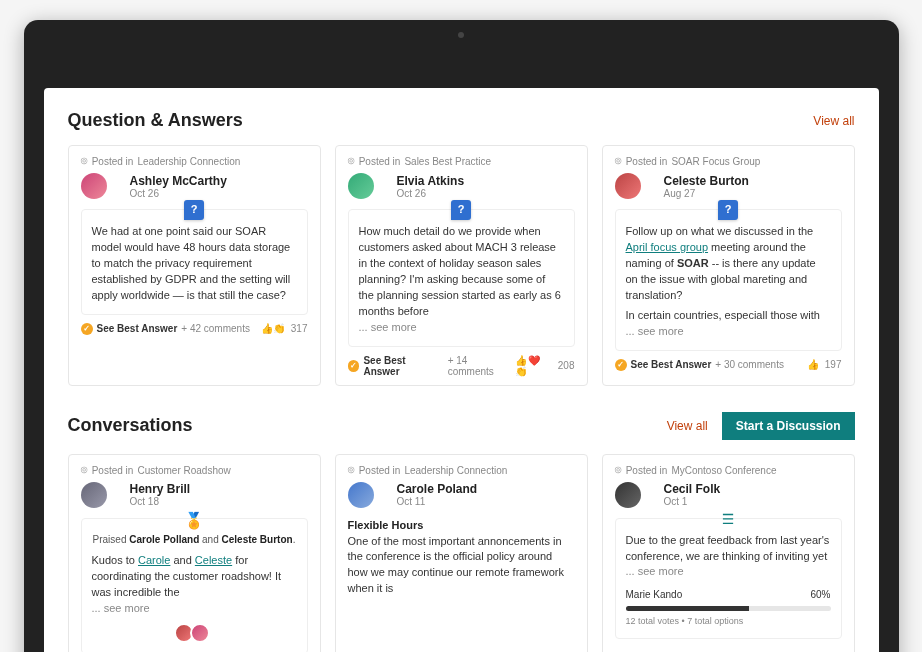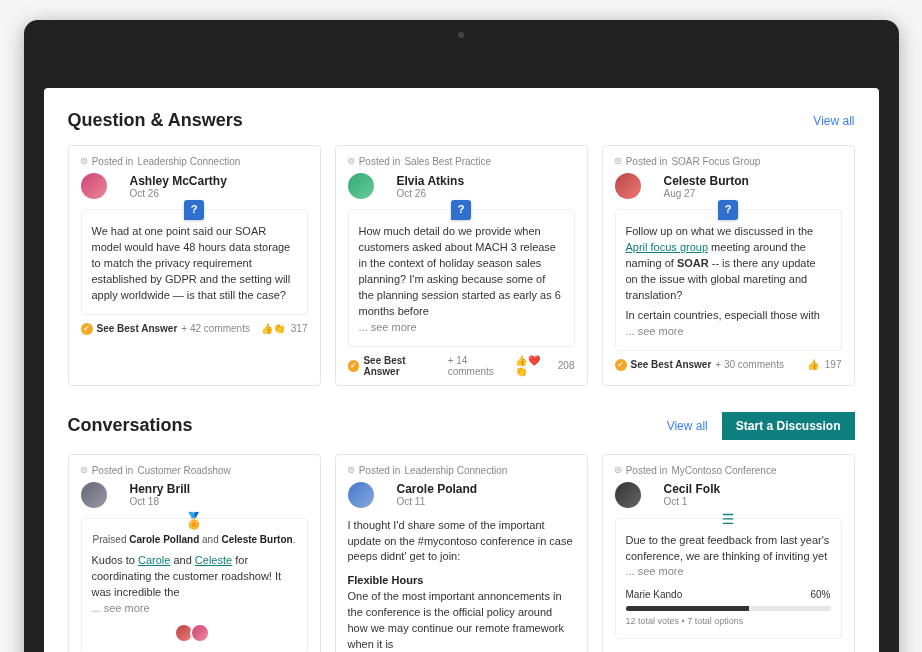--- a/index.html
+++ b/index.html
@@ -46,21 +46,21 @@
     font-size: 18px;
     font-weight: 600;
     color: #222;
   }
   .section-actions {
     display: flex;
     align-items: center;
     gap: 14px;
   }
   .view-all {
-    color: #3b82f6;
+    color: #c2410c;
     font-size: 12px;
     text-decoration: none;
     cursor: pointer;
   }
   .btn-primary {
     background: #0f7e7e;
     color: #fff;
     border: none;
     padding: 7px 14px;
     font-size: 12px;
@@ -395,21 +395,20 @@
           <span>Leadership Connection</span>
         </div>
         <div class="author-row">
           <div class="avatar e"></div>
           <div>
             <div class="author-name">Carole Poland</div>
             <div class="date">Oct 11</div>
           </div>
         </div>
         <div class="body-box-plain">
-          <div>I thought I'd share some of the important update on the #mycontoso conference in case peeps didnt' get to join:</div>
           <div class="bold" style="margin-top:8px">Flexible Hours</div>
           <div>One of the most important annoncements in the conference is the official policy around how we may continue our remote framework when it is</div>
 
         </div>
       </div>
 
       <div class="card">
         <div class="posted-in">
           <span class="community-icon">⦾</span>
           <span>Posted in </span>

